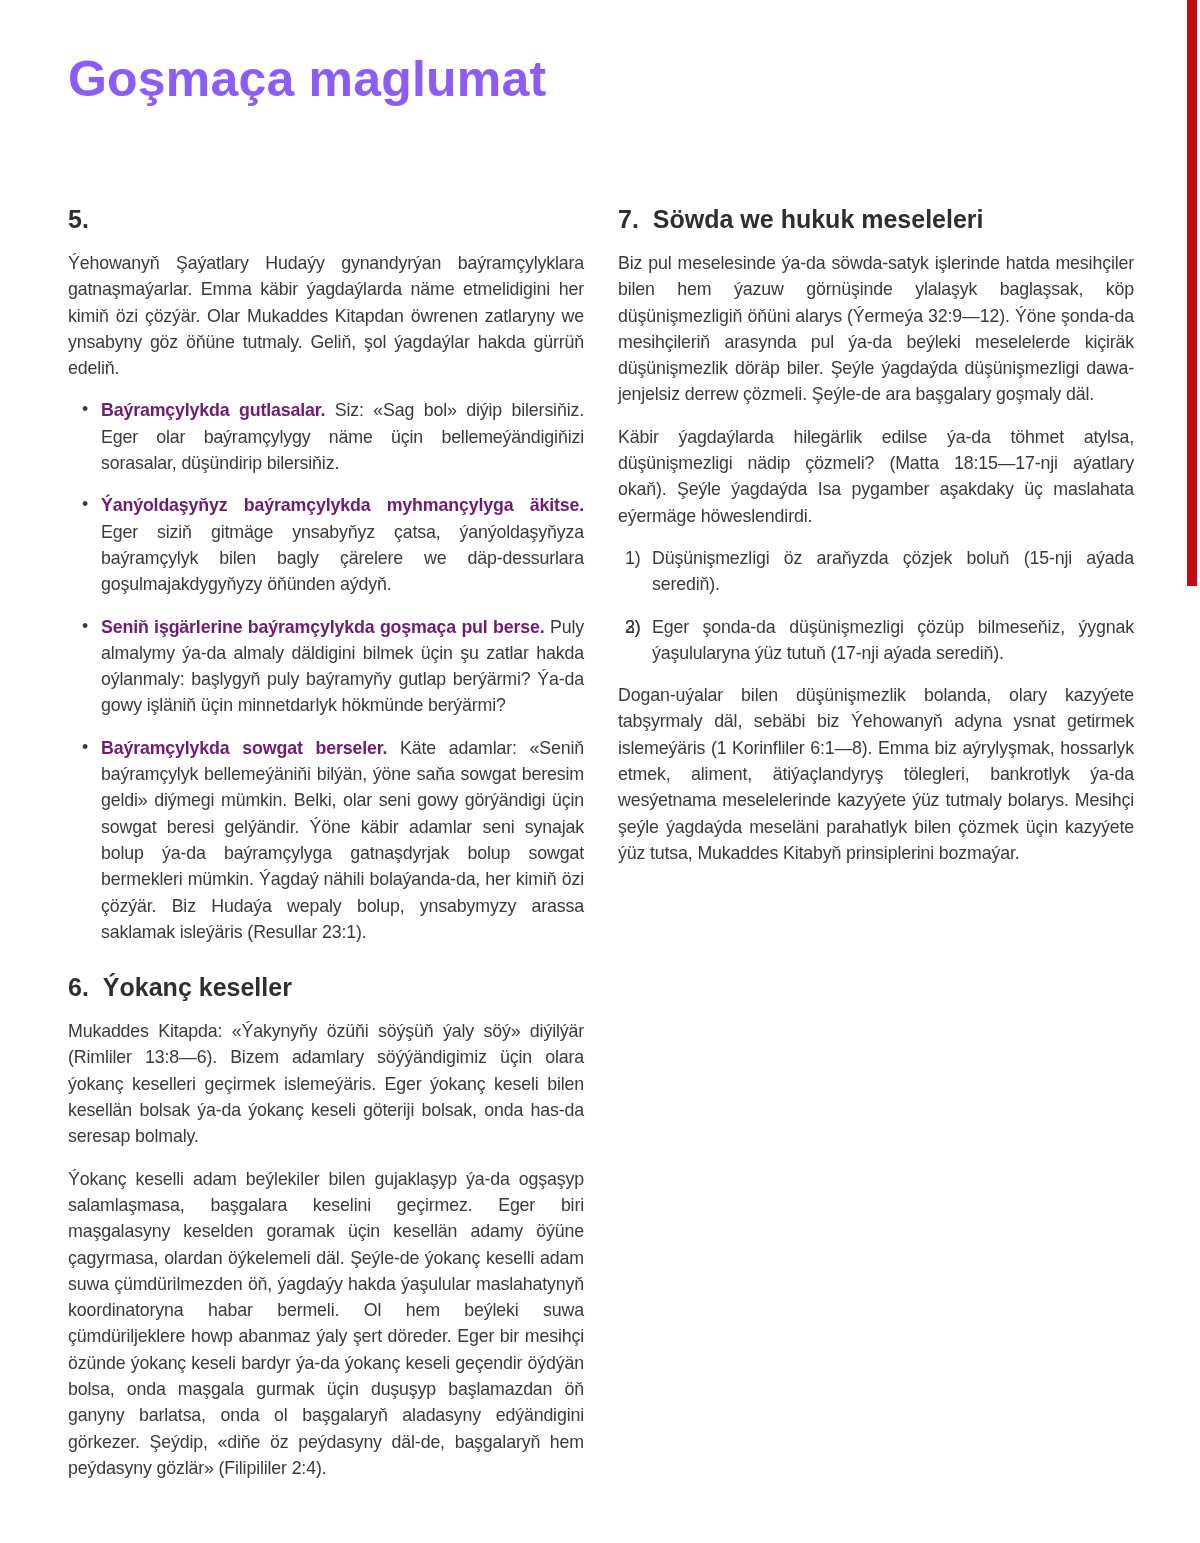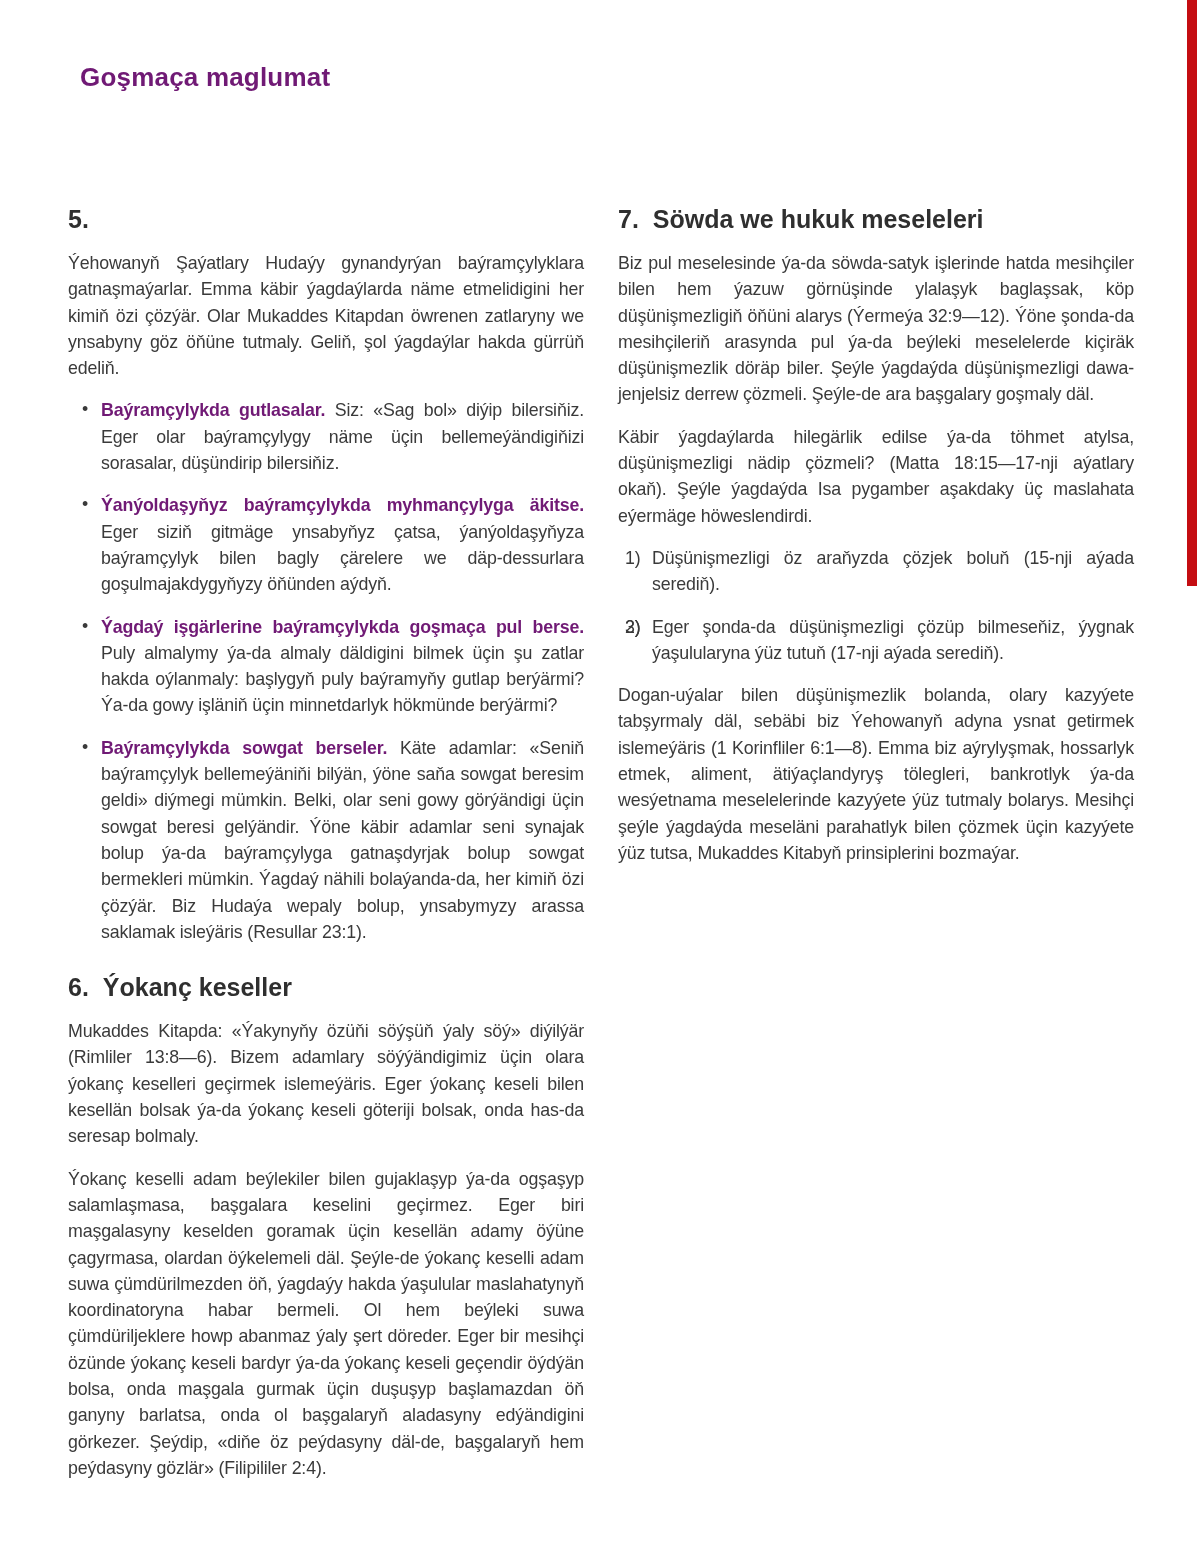--- a/index.html
+++ b/index.html
@@ -12,24 +12,24 @@
     overflow: hidden;
   }
   .red-tab {
     position: absolute;
     top: 0; right: 3px;
     width: 10px; height: 586px;
   }
   .page-title {
     position: absolute;
     left: 68px; top: 50px;
-    margin: 12px;
-    font-size: 26px;
+    margin: 0;
+    font-size: 50px;
     font-weight: bold;
-    color: #701a75;
+    color: #8b5cf6;
     letter-spacing: 0.2px;
   }
   .columns {
     position: absolute;
     left: 68px; top: 204px;
     width: 1066px;
     display: flex;
     gap: 34px;
   }
   .col { flex: 1 1 0; min-width: 0; }
@@ -104,21 +104,21 @@
           <span class="lead">Baýramçylykda gutlasalar.</span>
           <span>Siz: «Sag bol» diýip bilersiňiz. Eger olar baýramçylygy näme üçin bellemeýändigiňizi sorasalar, düşündirip bilersiňiz.</span>
         </li>
         <li class="body-text">
           <span class="bullet-marker">•</span>
           <span class="lead">Ýanýoldaşyňyz baýramçylykda myhmançylyga äkitse.</span>
           <span>Eger siziň gitmäge ynsabyňyz çatsa, ýanýoldaşyňyza baýramçylyk bilen bagly çärelere we däp-dessurlara goşulmajakdygyňyzy öňünden aýdyň.</span>
         </li>
         <li class="body-text">
           <span class="bullet-marker">•</span>
-          <span class="lead">Ýagdaý işgärlerine baýramçylykda goşmaça pul berse.</span>
+          <span class="lead">Seniň işgärlerine baýramçylykda goşmaça pul berse.</span>
           <span>Puly almalymy ýa-da almaly däldigini bilmek üçin şu zatlar hakda oýlanmaly: başlygyň puly baýramyňy gutlap berýärmi? Ýa-da gowy işläniň üçin minnetdarlyk hökmünde berýärmi?</span>
         </li>
         <li class="body-text">
           <span class="bullet-marker">•</span>
           <span class="lead">Baýramçylykda sowgat berseler.</span>
           <span>Käte adamlar: «Seniň baýramçylyk bellemeýäniňi bilýän, ýöne saňa sowgat beresim geldi» diýmegi mümkin. Belki, olar seni gowy görýändigi üçin sowgat beresi gelýändir. Ýöne käbir adamlar seni synajak bolup ýa-da baýramçylyga gatnaşdyrjak bolup sowgat bermekleri mümkin. Ýagdaý nähili bolaýanda-da, her kimiň özi çözýär. Biz Hudaýa wepaly bolup, ynsabymyzy arassa saklamak isleýäris (Resullar 23:1).</span>
         </li>
       </ul>
 
       <h2 class="section-heading">

